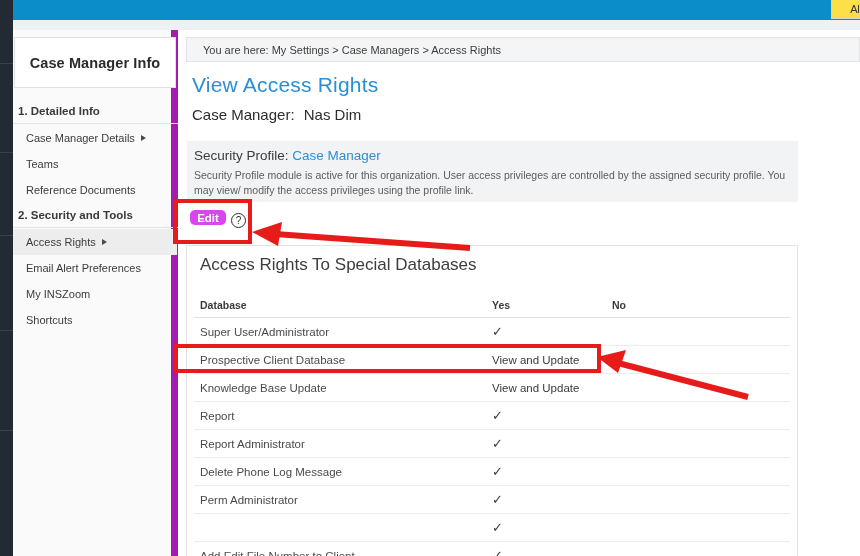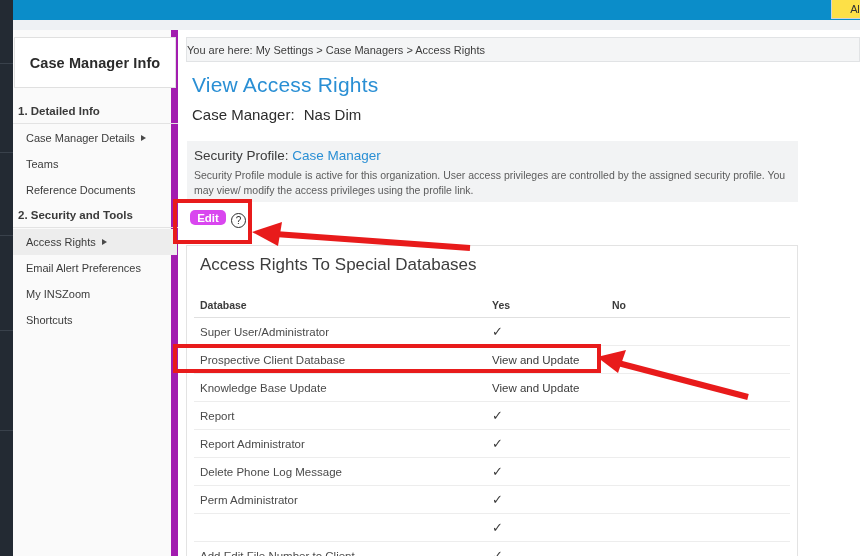--- a/index.html
+++ b/index.html
@@ -70,21 +70,21 @@
   .nav-arrow {
     width: 0; height: 0; margin-left: 6px;
     border-top: 3.5px solid transparent; border-bottom: 3.5px solid transparent;
     border-left: 5px solid #4a4a4a;
   }
 
   
   .breadcrumb-bar {
     position: absolute; left: 186px; top: 37px; width: 674px; height: 25px;
     background: #f4f5f6; border: 1px solid #e1e3e5;
-    display: flex; align-items: center; padding-left: 0;
+    display: flex; align-items: center; padding-left: 16px;
     font-size: 11px; color: #3d3d3d;
   }
   .page-title {
     position: absolute; left: 192px; top: 73px;
     font-size: 21px; color: #2a8fd4; font-weight: 500; letter-spacing: .2px;
   }
   .cm-line {
     position: absolute; left: 192px; top: 106px;
     font-size: 15px; color: #2d2d2d;
   }

